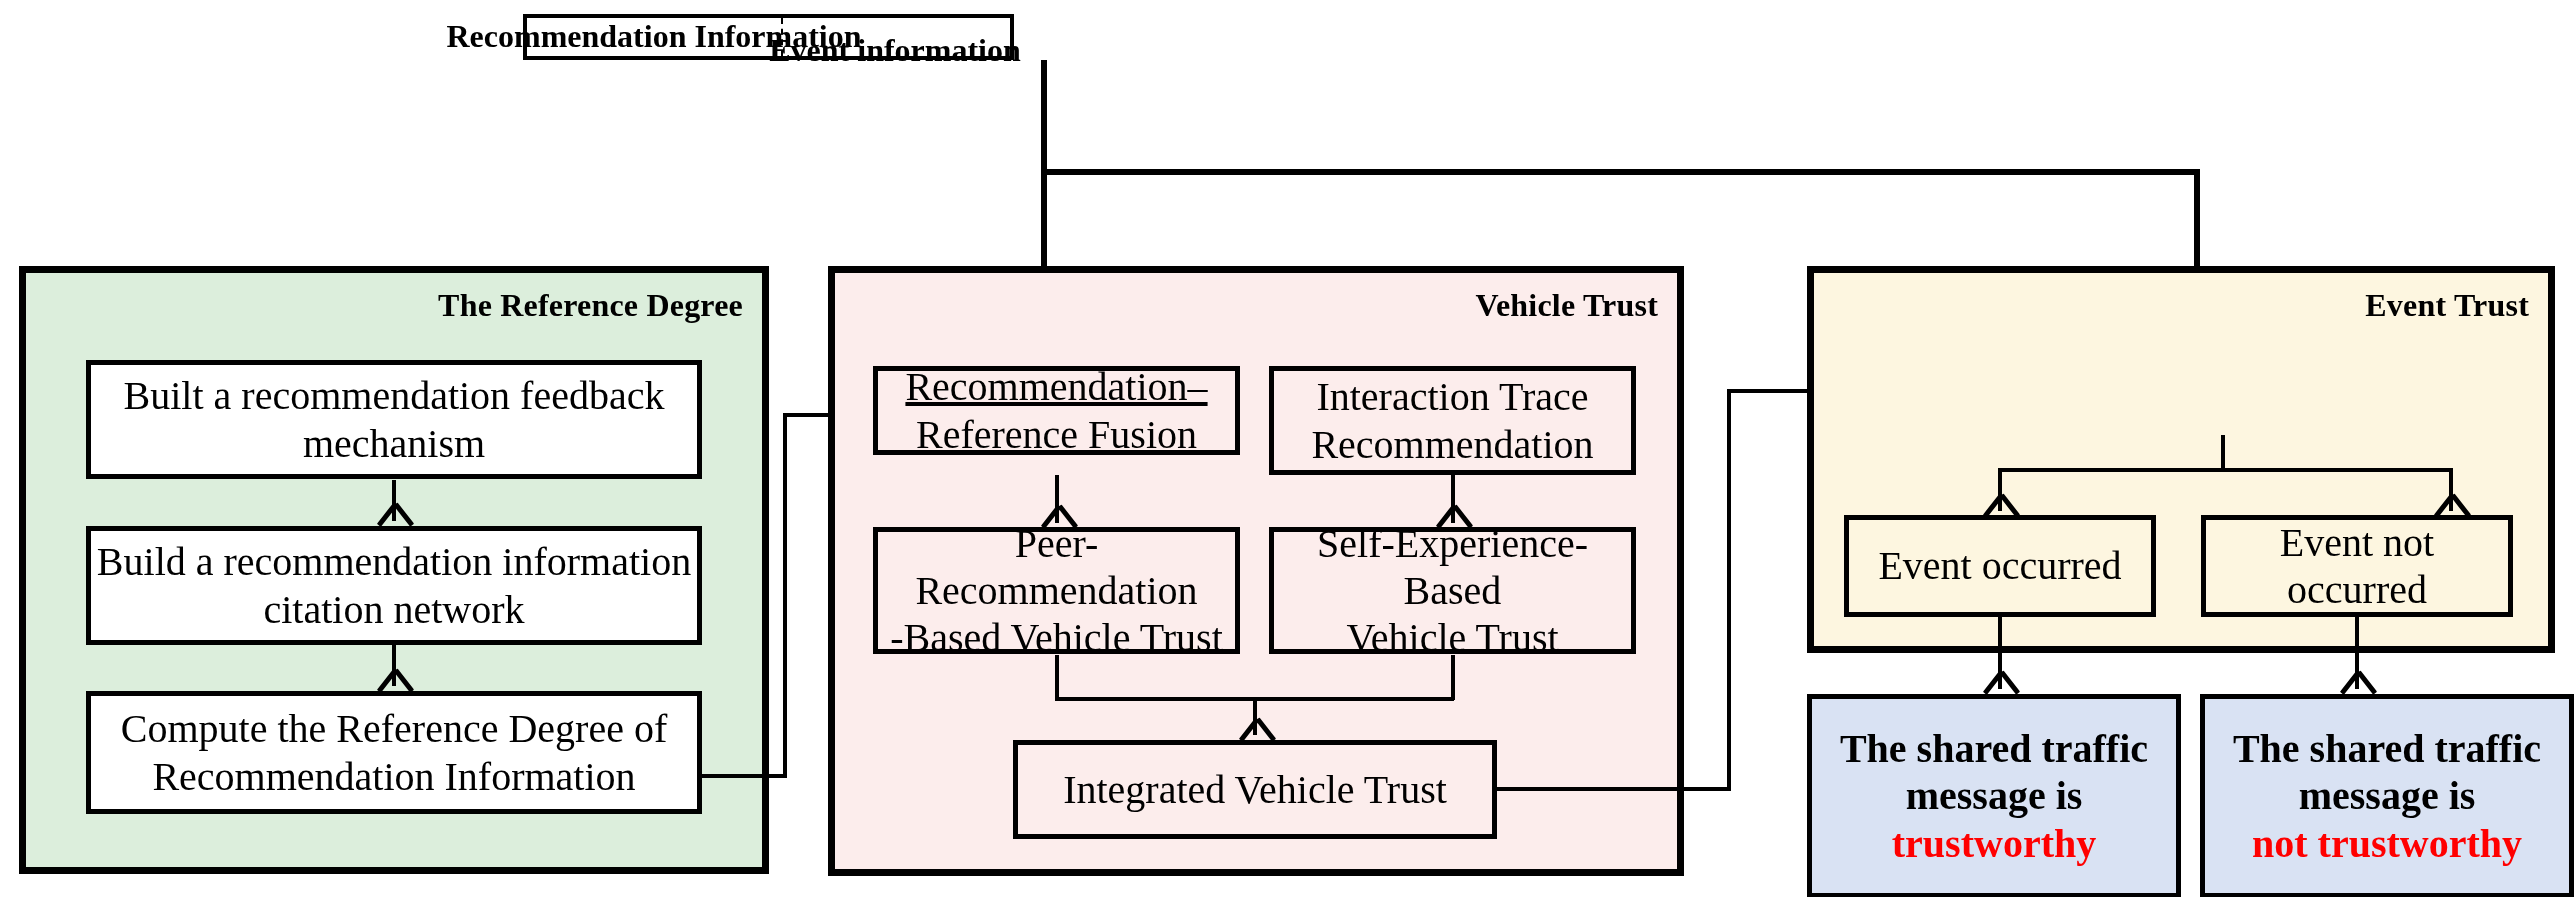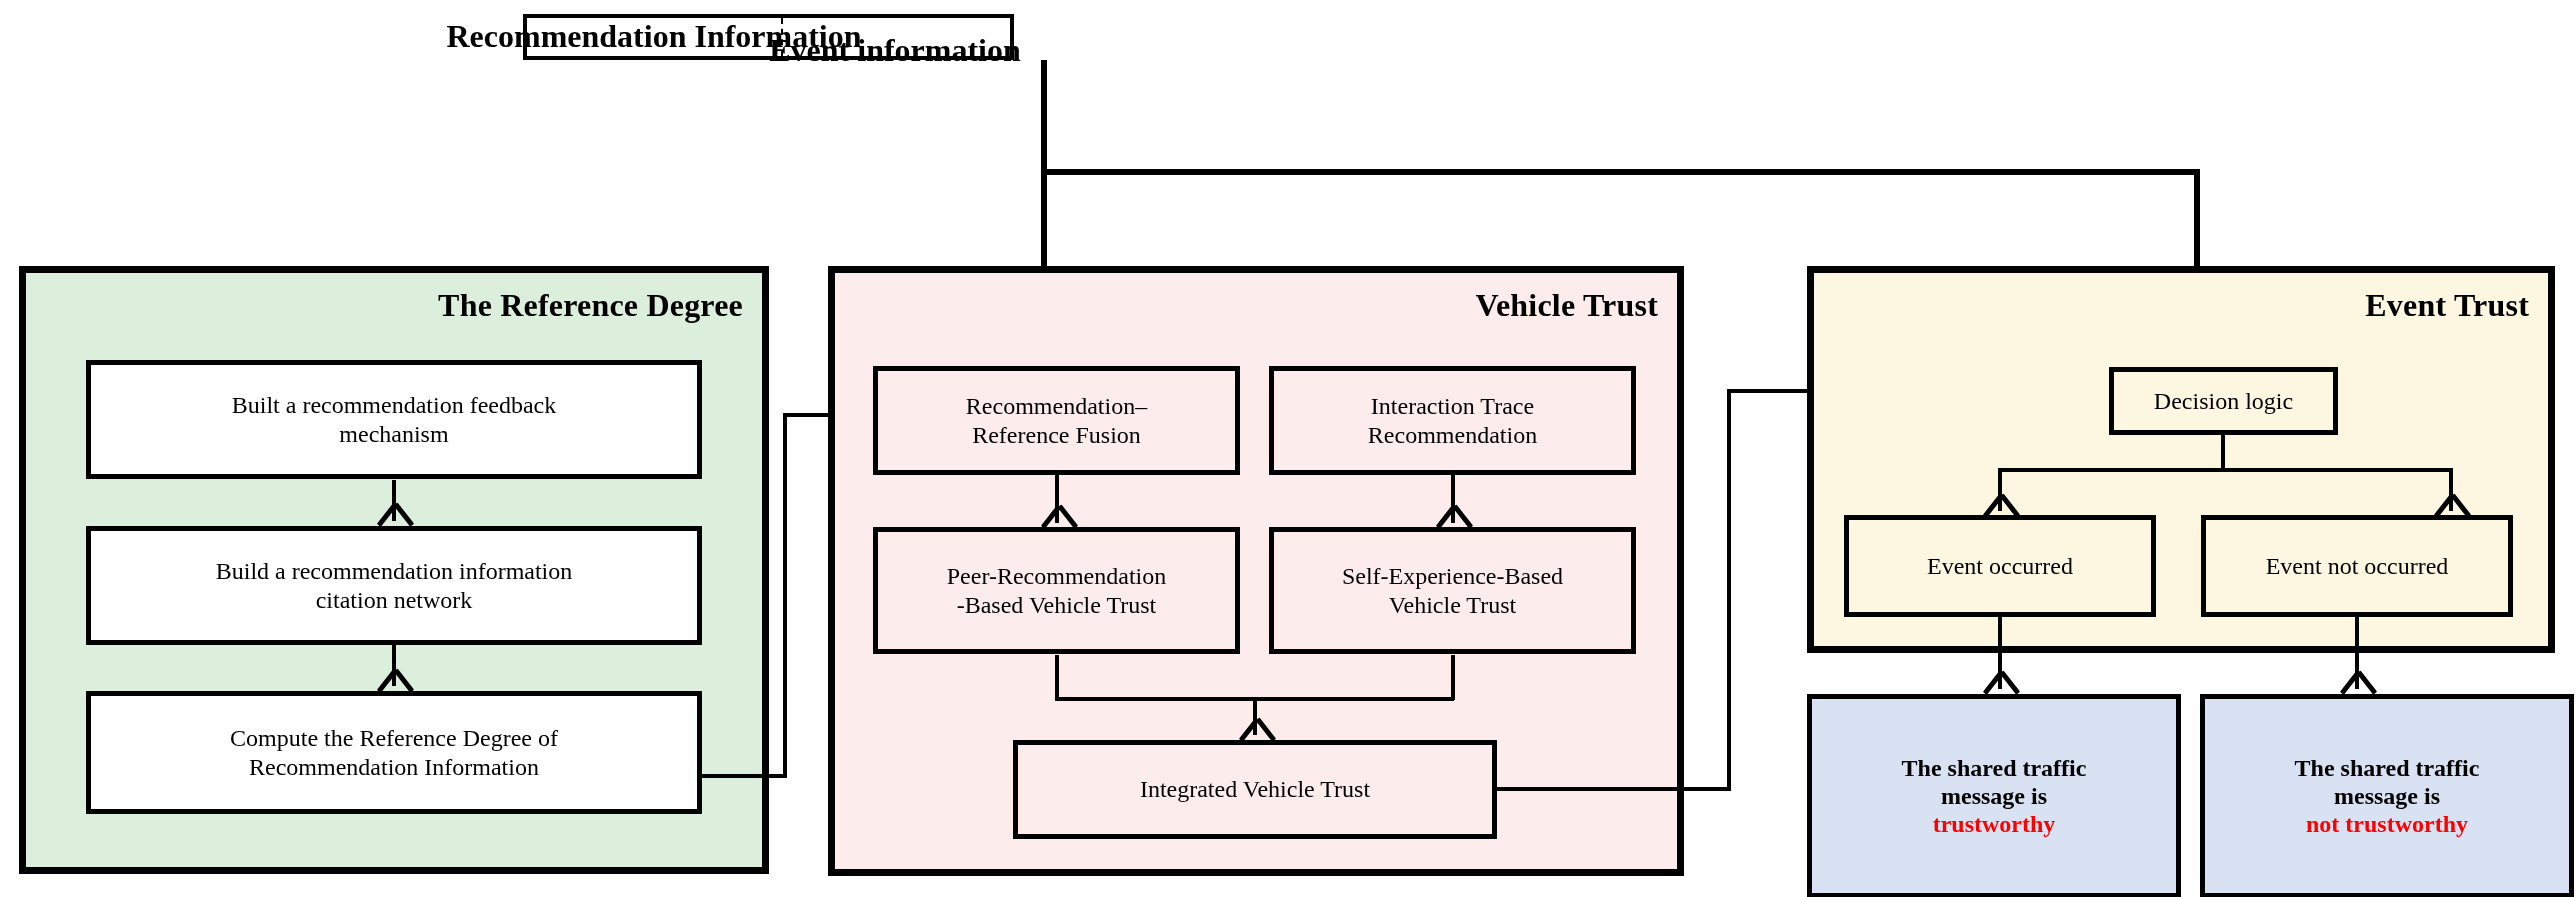--- a/index.html
+++ b/index.html
@@ -9,21 +9,21 @@
 
   
   .abs{position:absolute;box-sizing:border-box;}
 
   .panel{border:7.2px solid #000;}
   .panel-title{position:absolute;font-weight:bold;font-size:32px;color:#000;
                letter-spacing:0.2px;white-space:nowrap;}
 
   .node{border:5.6px solid #000;display:flex;align-items:center;
         justify-content:center;text-align:center;line-height:1.18;
-        font-size:24px;color:#000;padding:0 4.8px;}
+        font-size:40px;color:#000;padding:0 4.8px;}
   .node.white{background:#ffffff;}
   .node.pinkbg{background:#FCEDEC;}
   .node.yellowbg{background:#FDF6E0;}
   .node.bluebg{background:#D9E2F3;font-weight:bold;}
 
   .node .ln{display:block;}
   .red{color:#FF0000;font-weight:bold;}
 
   
   #header-box{background:#ffffff;border:4px solid #000;}
@@ -117,21 +117,21 @@
 
   <div class="seg thin-h" style="left:701px;top:774px;width:86px;"></div>
   <div class="seg thin-v" style="left:783px;top:413px;height:364px;"></div>
   <div class="seg thin-h" style="left:783px;top:413px;width:59px;"></div>
   <div class="tri-right" style="left:833px;top:399px;"></div>
 
   <div class="abs panel" style="left:828px;top:266px;width:856px;height:610px;background:#FCEDEC;">
     <div class="panel-title" style="right:19px;top:14.3px;">Vehicle Trust</div>
   </div>
 
-  <div class="abs node pinkbg" style="left:873px;top:366px;width:367px;height:109px;">
+  <div class="abs node pinkbg" style="left:873px;top:366px;width:367px;height:89px;text-decoration:underline;">
     <div>
       <span class="ln">Recommendation–</span>
       <span class="ln">Reference Fusion</span>
     </div>
   </div>
 
   <div class="abs node pinkbg" style="left:1269px;top:366px;width:367px;height:109px;">
     <div>
       <span class="ln">Interaction Trace</span>
       <span class="ln">Recommendation</span>
@@ -181,25 +181,20 @@
 
   <div class="seg thin-h" style="left:1497px;top:787px;width:234px;"></div>
   <div class="seg thin-v" style="left:1727px;top:389px;height:402px;"></div>
   <div class="seg thin-h" style="left:1727px;top:389px;width:363px;"></div>
   <div class="tri-right" style="left:2080px;top:375px;"></div>
 
   <div class="abs panel" style="left:1807px;top:266px;width:748px;height:387px;background:#FDF6E0;">
     <div class="panel-title" style="right:19px;top:14.3px;">Event Trust</div>
   </div>
 
-  <div class="abs node yellowbg" style="left:2109px;top:367px;width:229px;height:68px;">
-    <div>
-      <span class="ln">Decision logic</span>
-    </div>
-  </div>
 
   <div class="seg thin-v" style="left:2221px;top:435px;height:36px;"></div>
   <div class="seg thin-h" style="left:1998px;top:468px;width:455px;"></div>
   <div class="seg thin-v" style="left:1998px;top:468px;height:43px;"></div>
   <div class="arrow down" style="left:2000px;top:495px;">
     <span class="b l"></span>
       <span class="b r"></span>
   </div>
   <div class="seg thin-v" style="left:2449px;top:468px;height:43px;"></div>
   <div class="arrow down" style="left:2451px;top:495px;">

